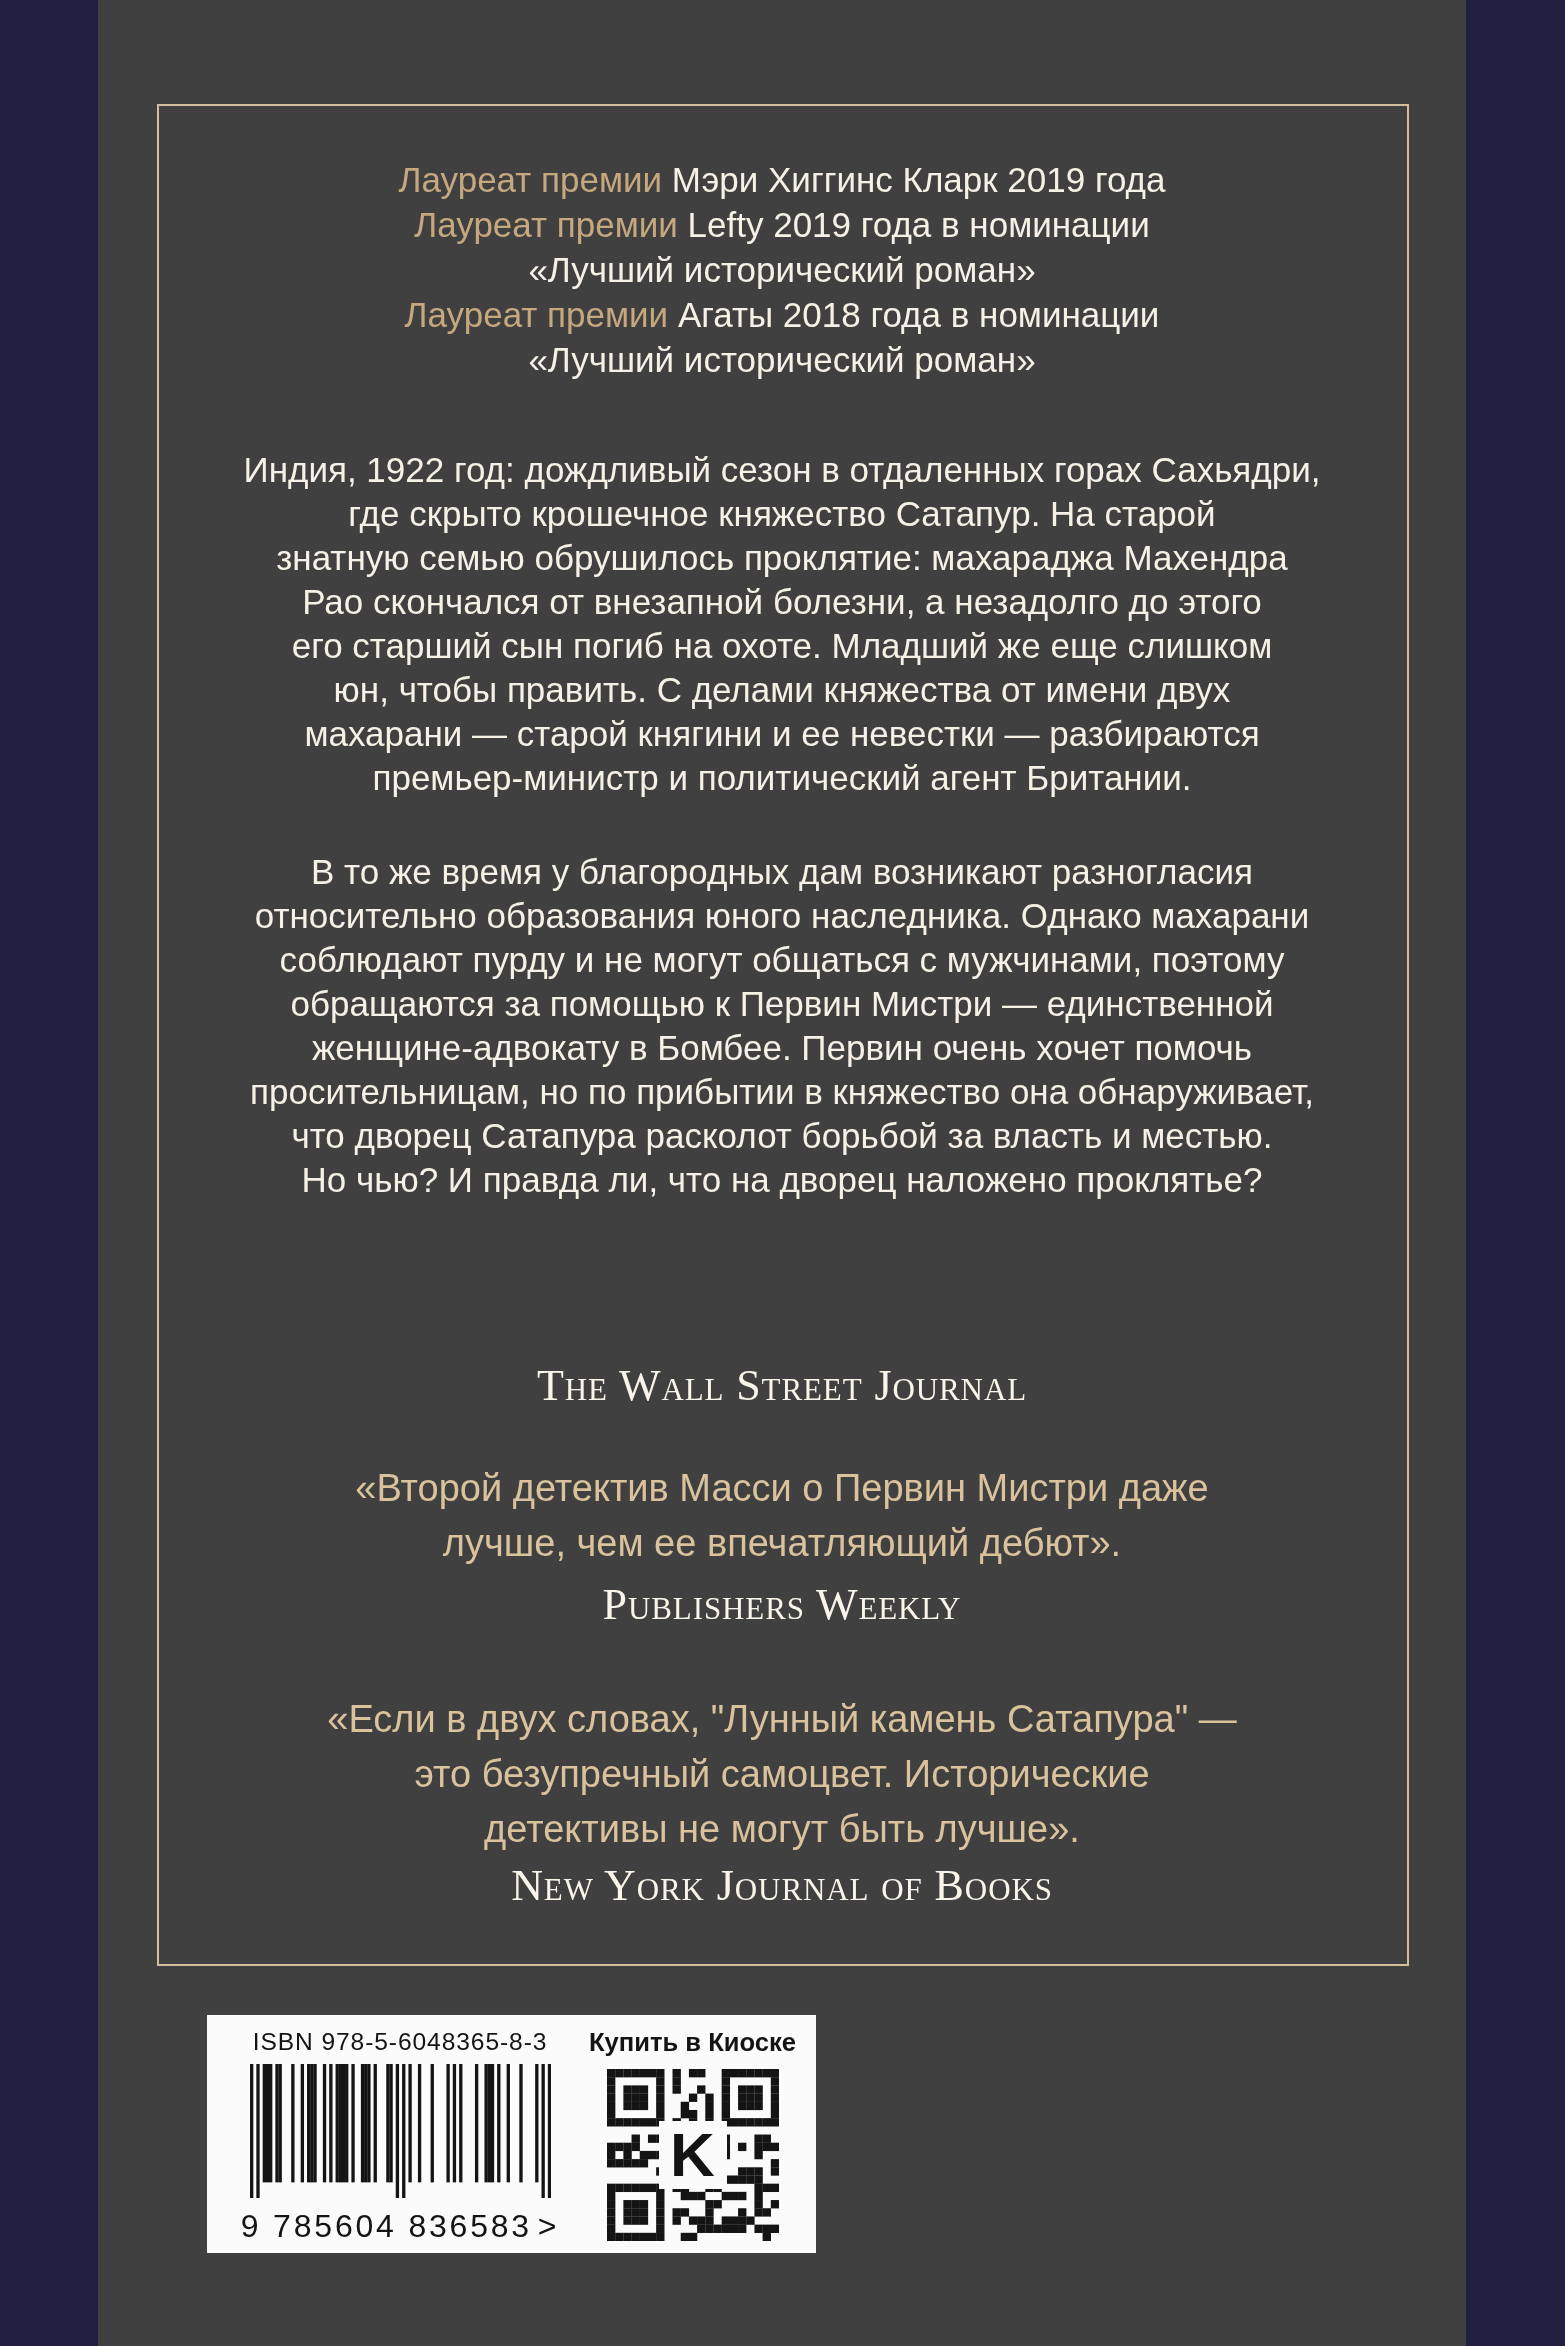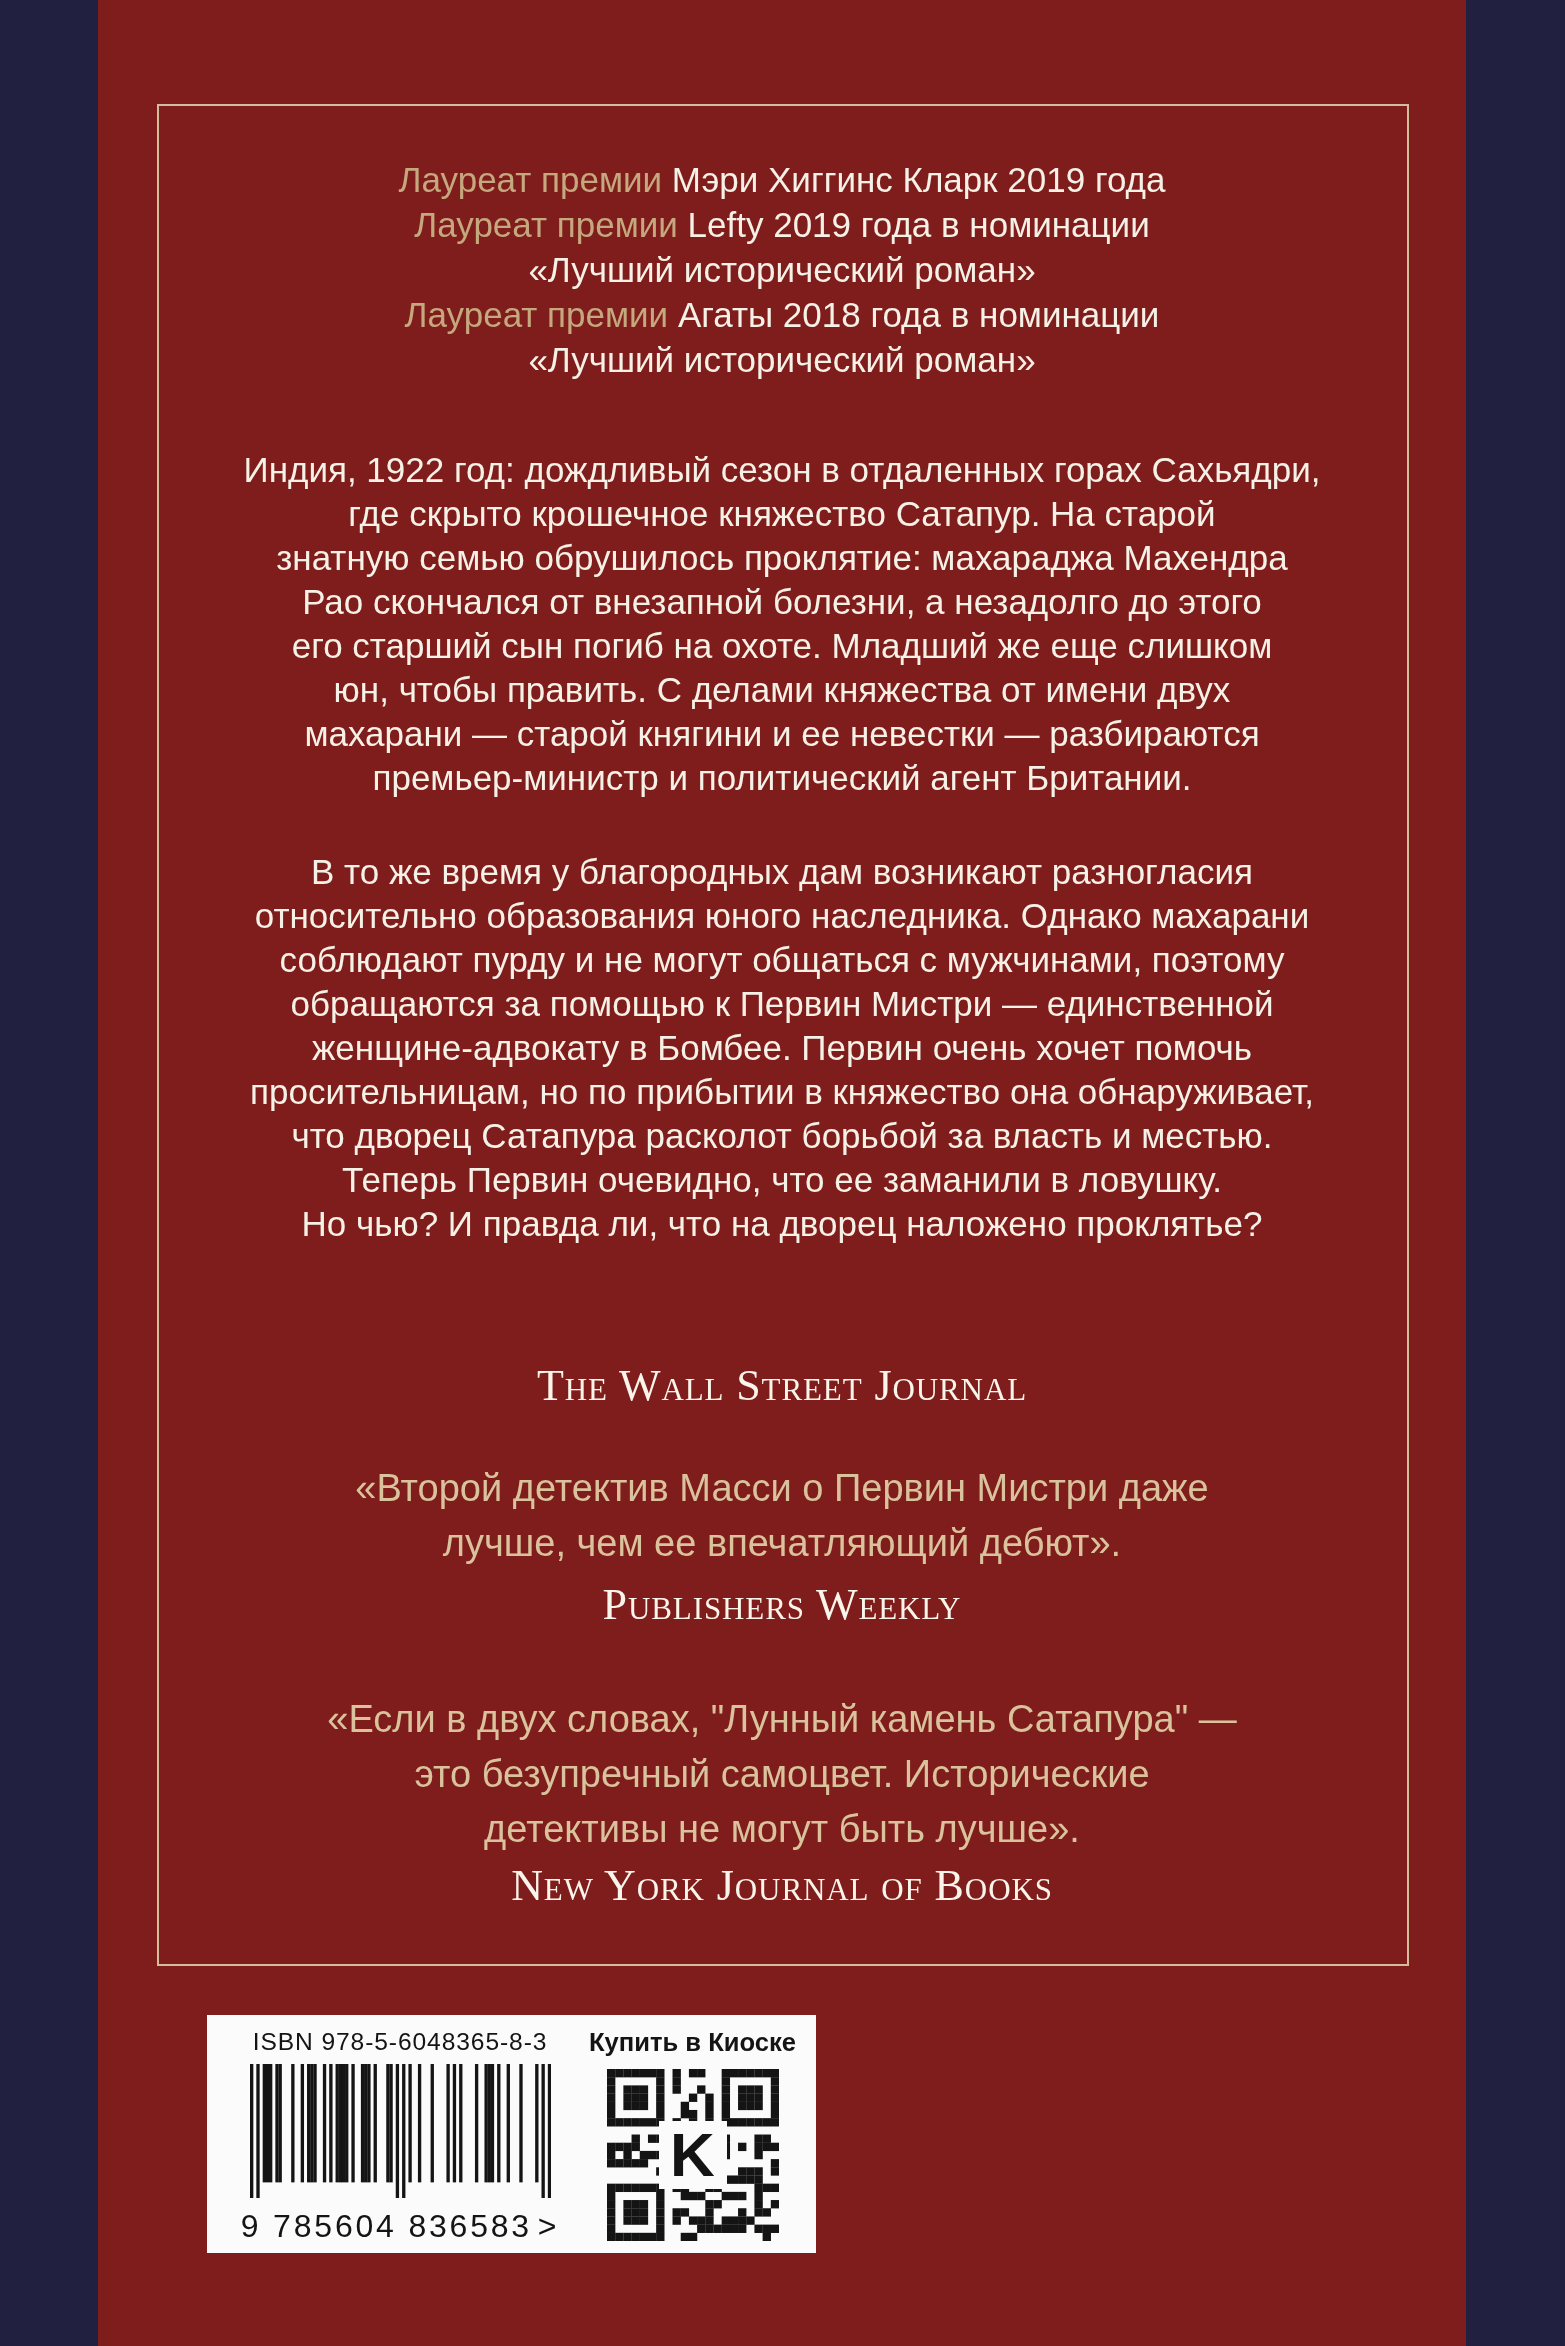--- a/index.html
+++ b/index.html
@@ -1,18 +1,18 @@
 <!DOCTYPE html>
 <html lang="ru" style="font-size:15px"><head>
 <meta charset="utf-8">
 <style>
   html,body{margin:0;padding:0;background:#212040;}
   .stage{position:relative;width:1565px;height:2347px;background:#212040;overflow:hidden;
          font-family:"Liberation Sans",sans-serif;}
-  .cover{position:absolute;left:98px;top:0;width:1368px;height:2347px;background:#7f1d1d;}
+  .cover{position:absolute;left:98px;top:0;width:1368px;height:2347px;background:#404040;}
   .frame{position:absolute;left:59px;top:104px;width:1248px;height:1858px;
          border:2.8px solid #d2bd9d;pointer-events:none;}
   .textblock{position:absolute;left:66px;width:1236px;text-align:center;}
   .award-line{font-size:35px;line-height:45px;color:#f6f1e6;white-space:nowrap;}
   .gold{color:#c6a87e;}
   .para{font-size:35px;line-height:44px;color:#f6f1e6;}
   .para div{white-space:nowrap;}
   .quote{font-size:38px;line-height:55px;color:#d9c29c;}
   .quote div{white-space:nowrap;}
   .source{font-size:44px;line-height:53px;color:#faf5ea;letter-spacing:0.9px;
@@ -62,21 +62,20 @@
       </div>
 
     <div class="textblock para" style="top:850px;">
         <div>В то же время у благородных дам возникают разногласия</div>
         <div>относительно образования юного наследника. Однако махарани</div>
         <div>соблюдают пурду и не могут общаться с мужчинами, поэтому</div>
         <div>обращаются за помощью к Первин Мистри — единственной</div>
         <div>женщине-адвокату в Бомбее. Первин очень хочет помочь</div>
         <div>просительницам, но по прибытии в княжество она обнаруживает,</div>
         <div>что дворец Сатапура расколот борьбой за власть и местью.</div>
-        <div>Теперь Первин очевидно, что ее заманили в ловушку.</div>
         <div>Но чью? И правда ли, что на дворец наложено проклятье?</div>
       </div>
 
     <div class="textblock source" style="top:1359px;">The Wall Street Journal</div>
 
     <div class="textblock quote" style="top:1461px;">
         <div>«Второй детектив Масси о Первин Мистри даже</div>
         <div>лучше, чем ее впечатляющий дебют».</div>
       </div>
     <div class="textblock source" style="top:1578px;">Publishers Weekly</div>

